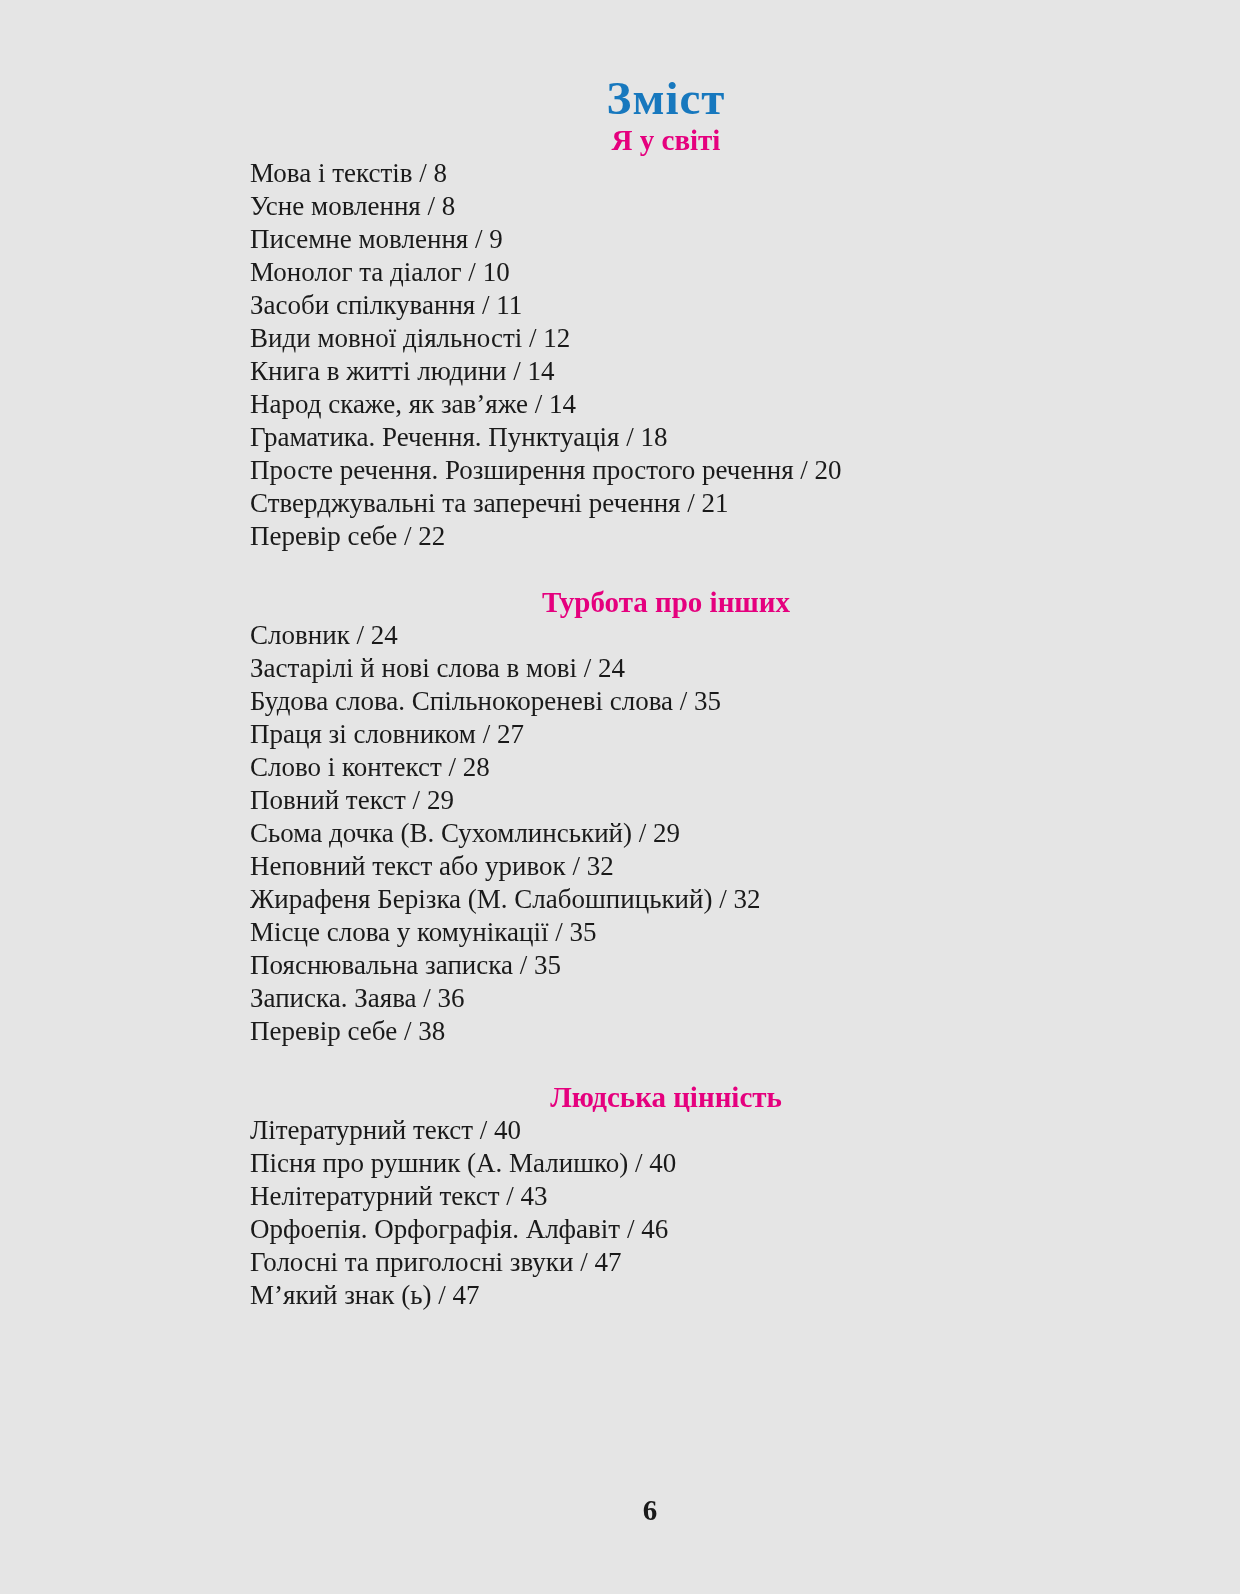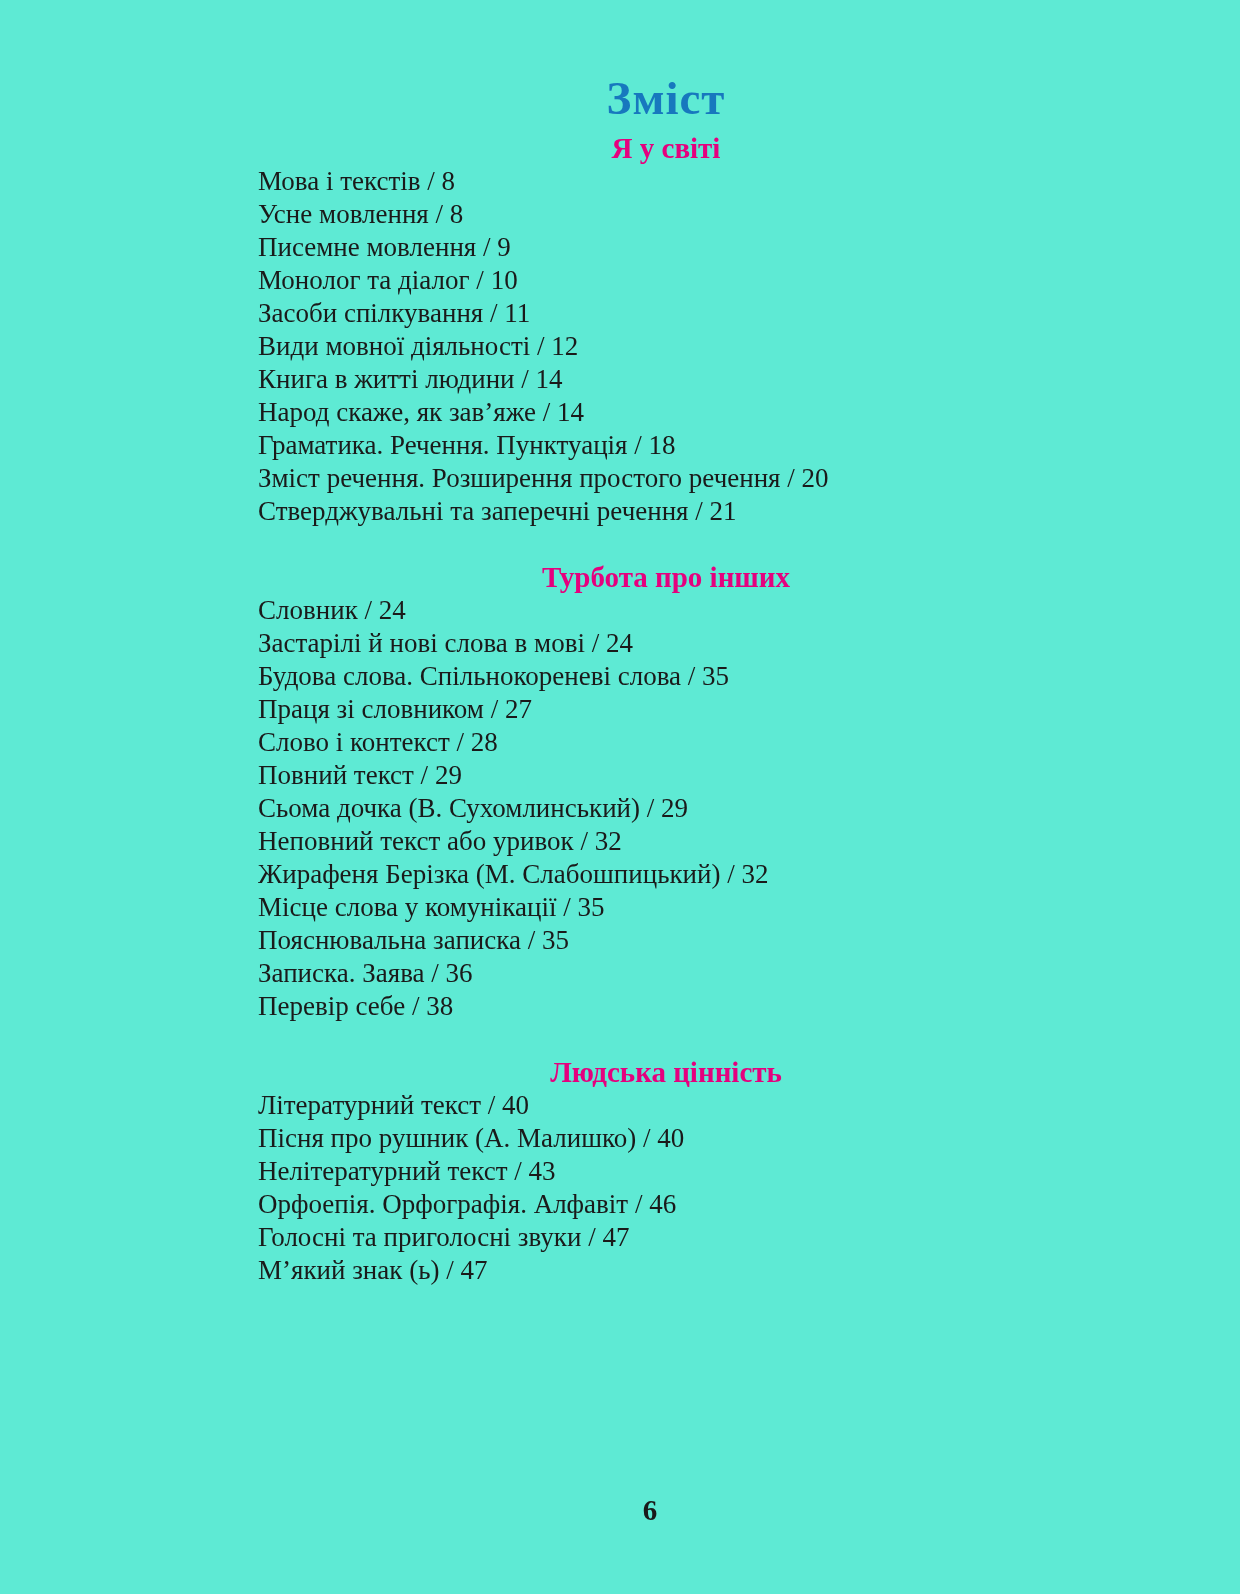--- a/index.html
+++ b/index.html
@@ -4,40 +4,40 @@
 <style>
   html, body {
     margin: 0;
     padding: 0;
     background: #ffffff;
   }
   .page {
     position: relative;
     width: 1240px;
     height: 1594px;
-    background: #5eead4;
+    background: #e5e5e5;
     overflow: hidden;
     font-family: "Liberation Serif", "DejaVu Serif", serif;
     color: #1a1a1a;
   }
   .content {
     position: absolute;
     left: 250px;
     top: 72px;
     width: 832px;
   }
   .title {
     margin: 0;
     text-align: center;
     font-size: 47px;
     line-height: 52px;
     font-weight: bold;
     letter-spacing: 1px;
   }
-  .toc-section { margin: 8px; }
+  .toc-section { margin: 0; }
   .toc-section + .toc-section { margin-top: 33px; }
   .section-heading {
     text-align: center;
     font-size: 29px;
     line-height: 33px;
     font-weight: bold;
   }
   .section-subheading {
     font-size: 28px;
     line-height: 33px;
@@ -82,24 +82,25 @@
   <div class="entry"><span>Засоби спілкування</span><span> / </span><span>11</span></div>
 
   <div class="entry"><span>Види мовної діяльності</span><span> / </span><span>12</span></div>
 
   <div class="entry"><span>Книга в житті людини</span><span> / </span><span>14</span></div>
 
   <div class="entry"><span>Народ скаже, як зав’яже</span><span> / </span><span>14</span></div>
 
   <div class="entry"><span>Граматика. Речення. Пунктуація</span><span> / </span><span>18</span></div>
 
-  <div class="entry"><span>Зміст речення. Розширення простого речення</span><span> / </span><span>20</span></div>
+  <div class="entry"><span>Просте речення. Розширення простого речення</span><span> / </span><span>20</span></div>
 
   <div class="entry"><span>Стверджувальні та заперечні речення</span><span> / </span><span>21</span></div>
 
+  <div class="entry"><span>Перевір себе</span><span> / </span><span>22</span></div>
 </div>
   </section>
 
   <section class="toc-section">
     <div class="section-heading" style="color: rgb(229, 0, 126);">Турбота про інших</div>
     <div class="entries">
   <div class="entry"><span>Словник</span><span> / </span><span>24</span></div>
 
   <div class="entry"><span>Застарілі й нові слова в мові</span><span> / </span><span>24</span></div>
 

